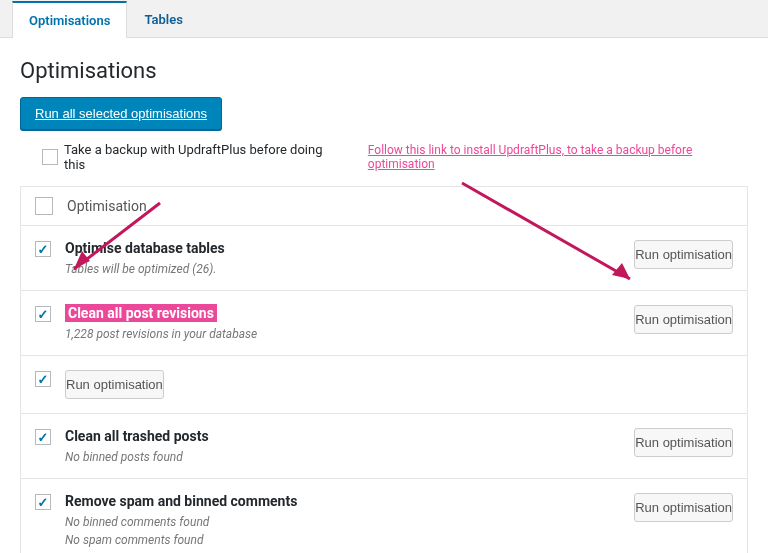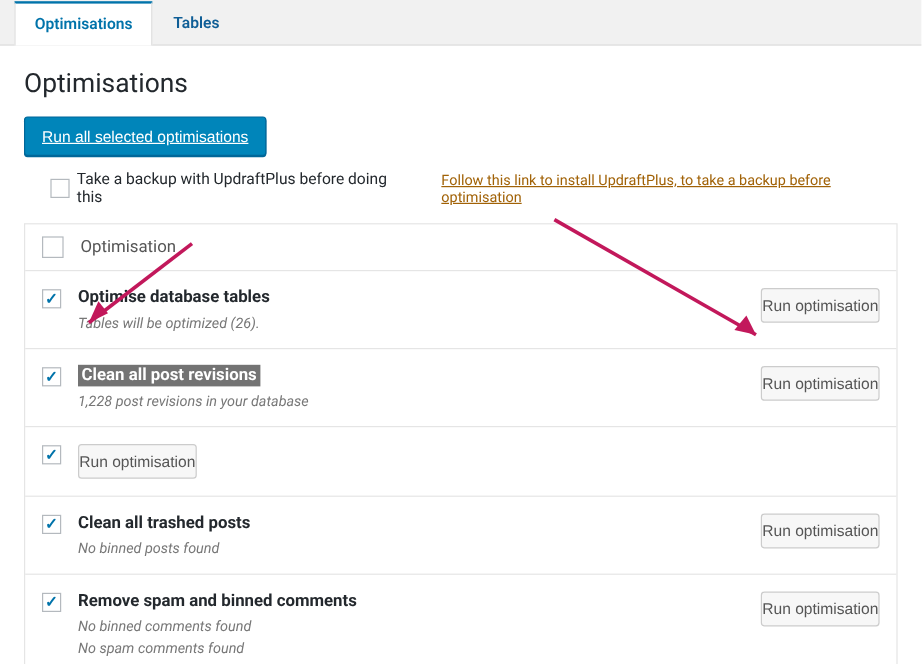--- a/index.html
+++ b/index.html
@@ -71,21 +71,21 @@
     cursor: pointer;
     flex-shrink: 0;
   }
   .cb.checked::after {
     content: "✓";
     color: #0073aa;
     font-size: 13px;
     font-weight: bold;
     line-height: 1;
   }
-  .link { color: #a16207; text-decoration: underline; cursor: pointer; font-size: 12px; margin-left: 25px; }
+  .link { color: #ec4899; text-decoration: underline; cursor: pointer; font-size: 12px; margin-left: 25px; }
   .table {
     border: 1px solid #e5e5e5;
   }
   .thead {
     display: flex;
     align-items: center;
     padding: 10px 14px;
     border-bottom: 1px solid #e5e5e5;
     gap: 14px;
     text-align: center;
@@ -101,21 +101,21 @@
   }
   .row:last-child { border-bottom: none; }
   .row .cb { margin-top: 1px; }
   .row-body { flex: 1; }
   .row-title {
     font-weight: 700;
     color: #23282d;
     font-size: 14px;
   }
   .row-title.highlight {
-    background: #737373;
+    background: #ec4899;
     color: #fff;
     padding: 1px 3px;
   }
   .row-desc {
     color: #777;
     font-style: italic;
     font-size: 12px;
     margin-top: 6px;
   }
   .row-desc + .row-desc { margin-top: 4px; }

